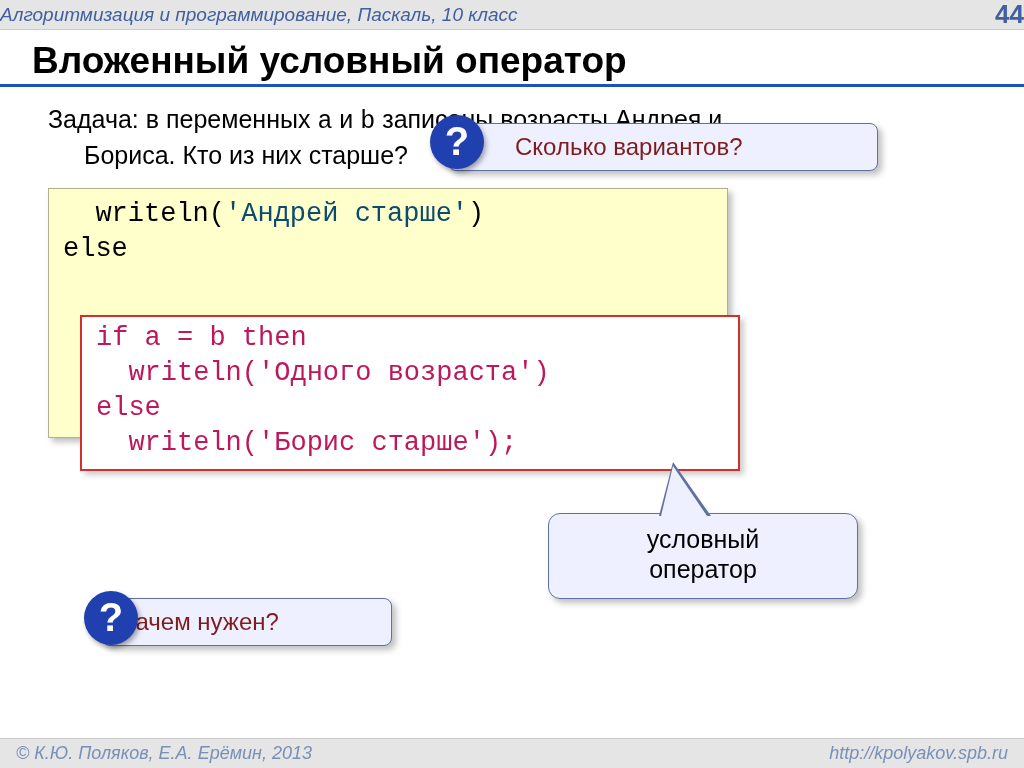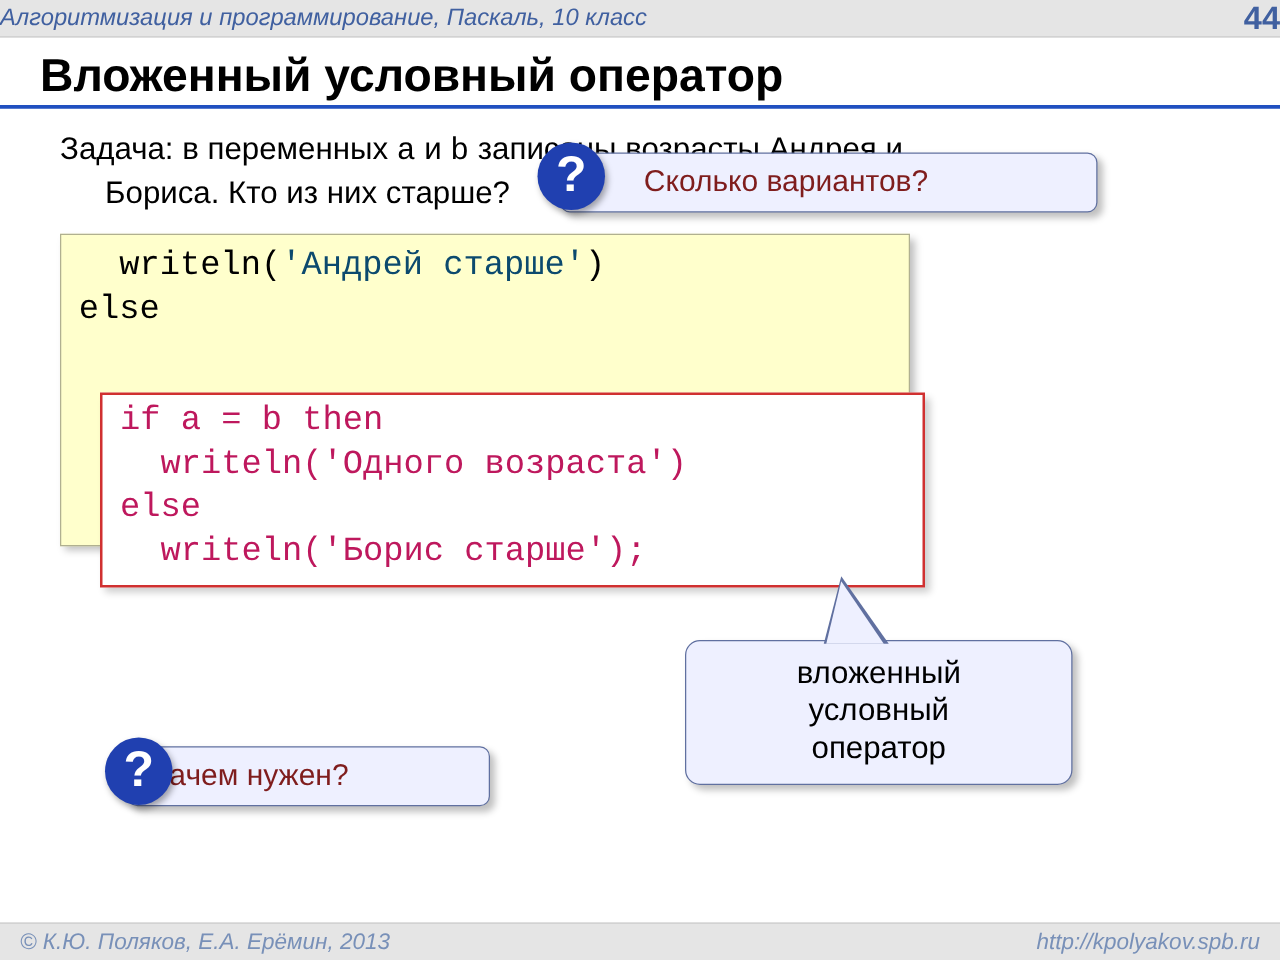--- a/index.html
+++ b/index.html
@@ -186,21 +186,20 @@
   </div>
 
   <div class="nested">
     <div><span>if a = b then</span></div>
     <div><span style="white-space:pre">  writeln(</span><span class="str">'Одного возраста'</span><span>)</span></div>
     <div><span>else</span></div>
     <div><span style="white-space:pre">  writeln(</span><span class="str">'Борис старше'</span><span>);</span></div>
   </div>
 
   <div class="bubble">
-    <div>вложенный</div>
     <div>условный</div>
     <div>оператор</div>
   </div>
 
   <div class="callout q2">
     <span style="">Зачем нужен?</span>
   </div>
   <div class="qcircle c2">
     <span>?</span>
   </div>

